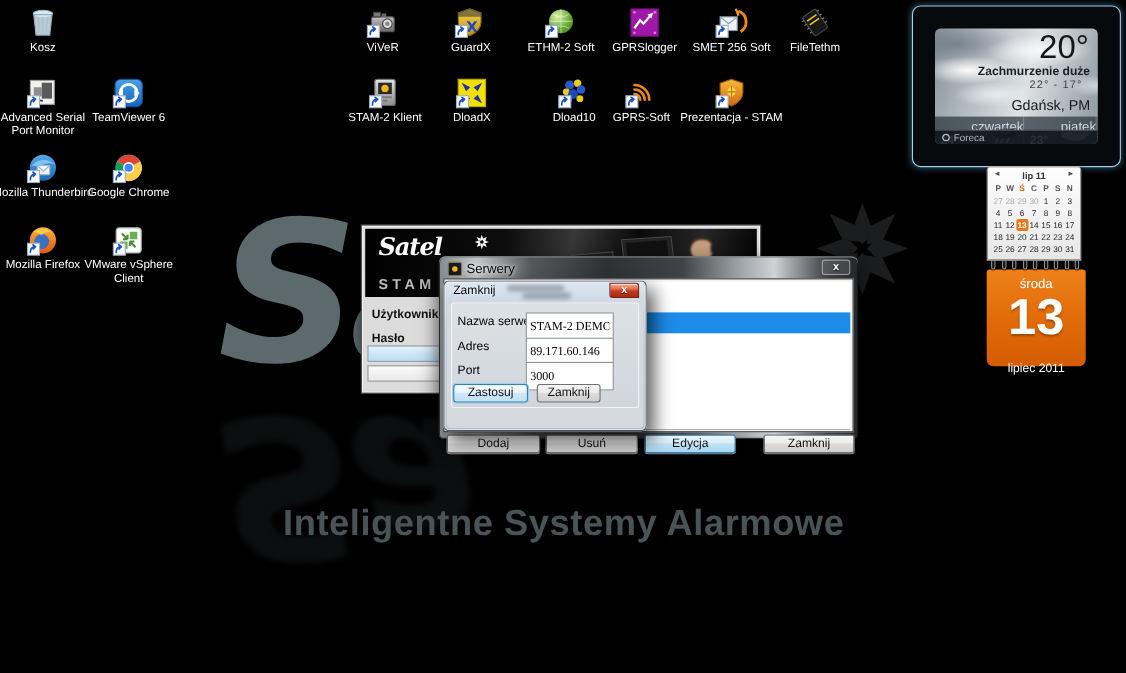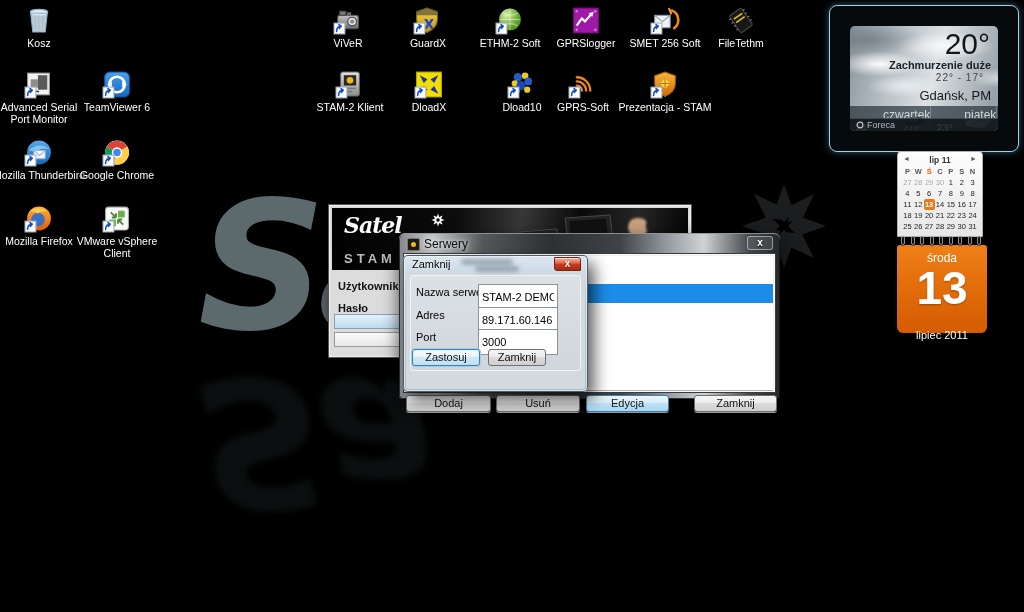--- a/index.html
+++ b/index.html
@@ -137,21 +137,21 @@
                background:linear-gradient(#f6b39c,#e26a4c 40%,#c23a20 55%,#a62a12);
                border:1px solid #7c1f10; box-shadow:inset 0 1px 0 rgba(255,255,255,.6);
                color:#fff; font-size:10px; font-weight:bold; line-height:12px; text-align:center;
                text-shadow:0 1px 1px #5a1005; cursor:pointer; z-index:3; }
   #dlg-content { position:absolute; left:3px; right:3px; top:18px; bottom:3px; background:#d4d9de;
                  border-radius:0 0 3px 3px; }
   #dlg-panel { position:absolute; left:4px; right:4px; top:2px; height:96px; border:1px solid #f0f4f8;
                border-radius:3px; background:linear-gradient(#dce1e6,#d0d6db); }
   .dlg-label { position:absolute; left:10px; font-size:11px; color:#000; }
   .dlg-input { position:absolute; left:72px; width:80px; height:26px; border:1px solid #8a929a;
-               background:#fff; font-family:Liberation Sans, sans-serif; font-size:11px; padding:0 3px; color:#000; }
+               background:#fff; font-family:Liberation Serif, serif; font-size:11px; padding:0 3px; color:#000; }
   .dlg-btn { position:absolute; top:76px; height:17px; font-size:11px; color:#111; text-align:center;
              line-height:15px; border:1px solid #707070; border-radius:3px;
              background:linear-gradient(#f5f5f5,#ebebeb 45%,#dbdbdb 50%,#cfcfcf); cursor:pointer; }
   #btn-zastosuj { left:6px; width:68px; border-color:#3c7fb1;
                   box-shadow:0 0 0 1px #9fd0ee, inset 0 0 3px #bfe3f8;
                   background:linear-gradient(#fbfdfe,#e8f4fc 45%,#cfe8f8 50%,#bfe0f5); }
   #btn-zamknij-d { left:82px; width:58px; }
 </style>
 </head>
 <body>
@@ -203,20 +203,21 @@
       <path d="M48 4 L58 32 L48 42 L38 32 Z"></path>
         <path d="M48 88 L38 60 L48 50 L58 60 Z"></path>
       <path d="M6 46 L34 36 L44 46 L34 56 Z"></path>
         <path d="M90 46 L62 56 L52 46 L62 36 Z"></path>
       <path d="M18 14 L44 26 L46 40 L30 38 Z"></path>
         <path d="M78 78 L52 66 L50 52 L66 54 Z"></path>
       <path d="M78 14 L66 40 L52 42 L54 26 Z"></path>
         <path d="M18 78 L30 52 L44 50 L42 66 Z"></path>
     </g>
   </svg>
+  <div class="tagline">Inteligentne Systemy Alarmowe</div>
 
   <div id="icons">
       <div class="dicon" style="left: -9px; top: 6px;">
         <div class="glyph">
        <svg width="30" height="29" viewBox="0 0 28 28">
             <ellipse cx="14" cy="6" rx="8.5" ry="2.8" fill="#dce8f0" stroke="#8fb2c9"></ellipse>
     <path d="M6 7 L22 7 L20 25 L8 25 Z" fill="rgba(222,236,246,0.85)" stroke="#8fb2c9"></path>
     <path d="M10 9 L10.8 23 M14 9 L14 23 M18 9 L17.2 23" stroke="#9fc0d4" fill="none"></path>
           </svg>
      </div>

